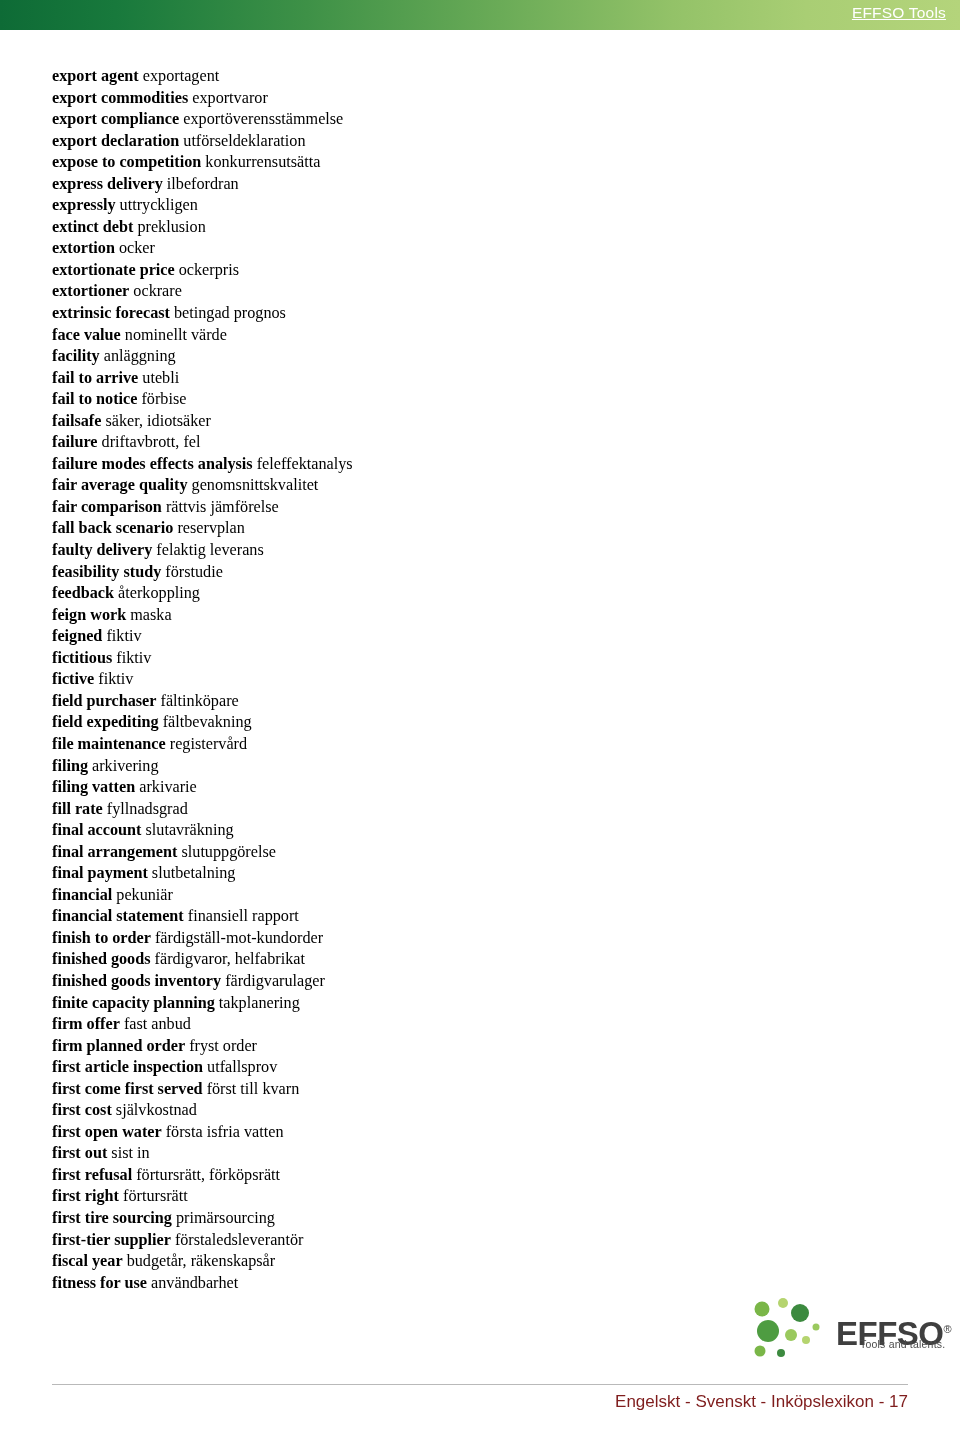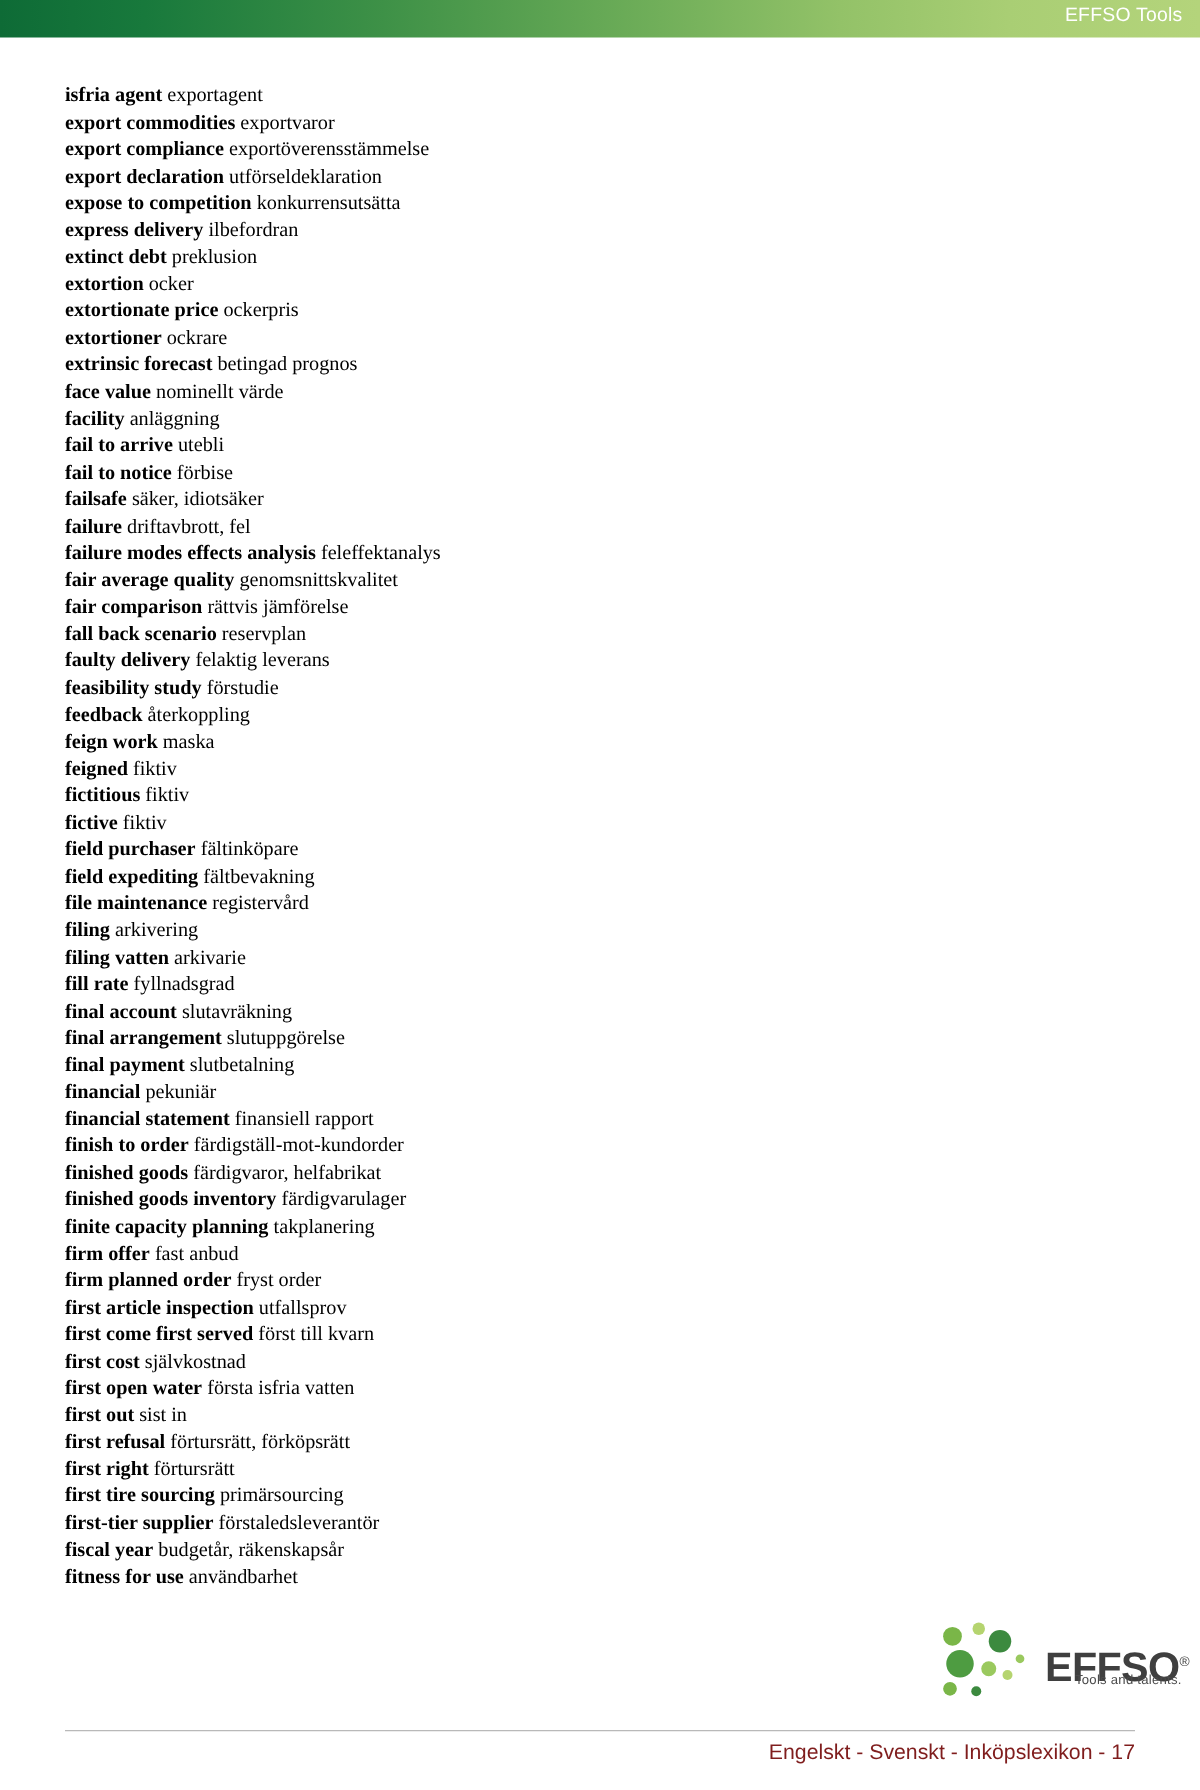--- a/index.html
+++ b/index.html
@@ -34,20 +34,21 @@
   }
   .header-title {
     position: absolute;
     right: 14px;
     top: 4px;
     font-family: "Liberation Sans", "DejaVu Sans", sans-serif;
     font-size: 15.5px;
     letter-spacing: 0.2px;
     color: #ffffff;
     white-space: nowrap;
+    text-decoration: underline;
   }
 
   
   .glossary {
     position: absolute;
     left: 52px;
     top: 66px;
     width: 700px;
   }
   .entry {
@@ -121,26 +122,27 @@
     white-space: nowrap;
   }
 </style>
 </head>
 <body>
 
 <div class="header-band"></div>
 <div class="header-title">EFFSO Tools</div>
 
 <div class="glossary" id="glossary-list">
-    <div class="entry"><span class="term">isfria agent</span> <span class="translation">exportagent</span></div>
+    <div class="entry"><span class="term">export agent</span> <span class="translation">exportagent</span></div>
     <div class="entry"><span class="term">export commodities</span> <span class="translation">exportvaror</span></div>
     <div class="entry"><span class="term">export compliance</span> <span class="translation">exportöverensstämmelse</span></div>
     <div class="entry"><span class="term">export declaration</span> <span class="translation">utförseldeklaration</span></div>
     <div class="entry"><span class="term">expose to competition</span> <span class="translation">konkurrensutsätta</span></div>
     <div class="entry"><span class="term">express delivery</span> <span class="translation">ilbefordran</span></div>
+    <div class="entry"><span class="term">expressly</span> <span class="translation">uttryckligen</span></div>
     <div class="entry"><span class="term">extinct debt</span> <span class="translation">preklusion</span></div>
     <div class="entry"><span class="term">extortion</span> <span class="translation">ocker</span></div>
     <div class="entry"><span class="term">extortionate price</span> <span class="translation">ockerpris</span></div>
     <div class="entry"><span class="term">extortioner</span> <span class="translation">ockrare</span></div>
     <div class="entry"><span class="term">extrinsic forecast</span> <span class="translation">betingad prognos</span></div>
     <div class="entry"><span class="term">face value</span> <span class="translation">nominellt värde</span></div>
     <div class="entry"><span class="term">facility</span> <span class="translation">anläggning</span></div>
     <div class="entry"><span class="term">fail to arrive</span> <span class="translation">utebli</span></div>
     <div class="entry"><span class="term">fail to notice</span> <span class="translation">förbise</span></div>
     <div class="entry"><span class="term">failsafe</span> <span class="translation">säker, idiotsäker</span></div>

